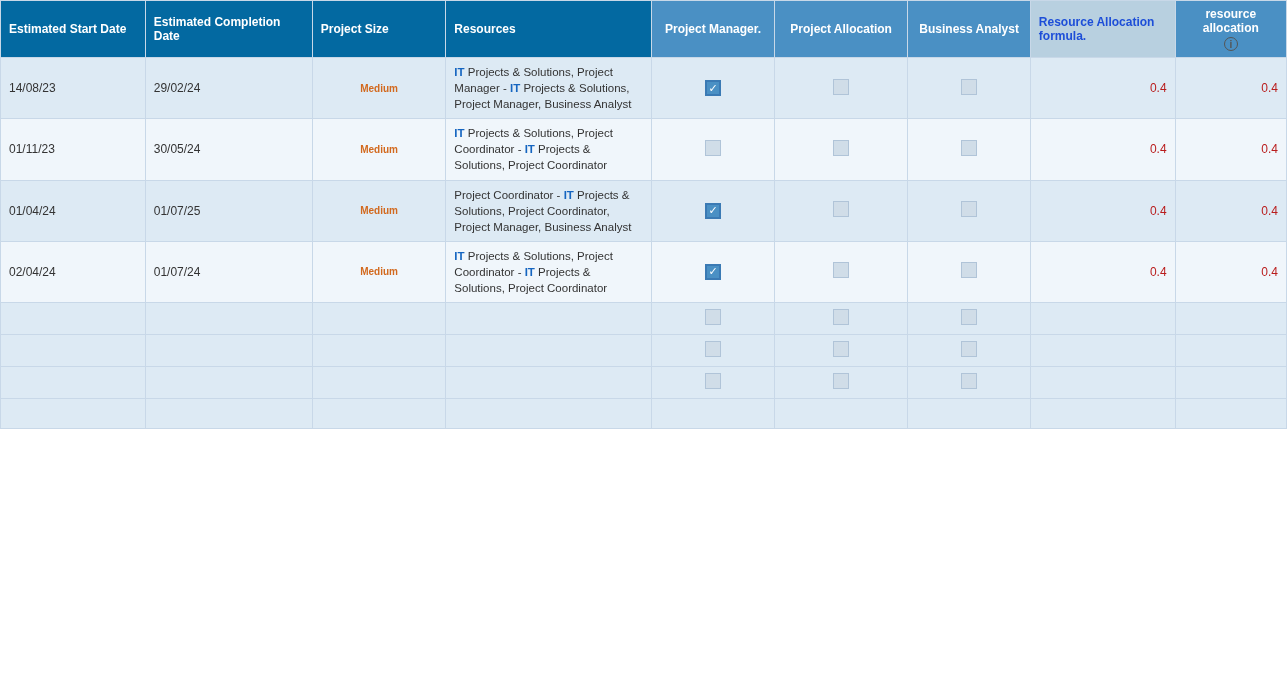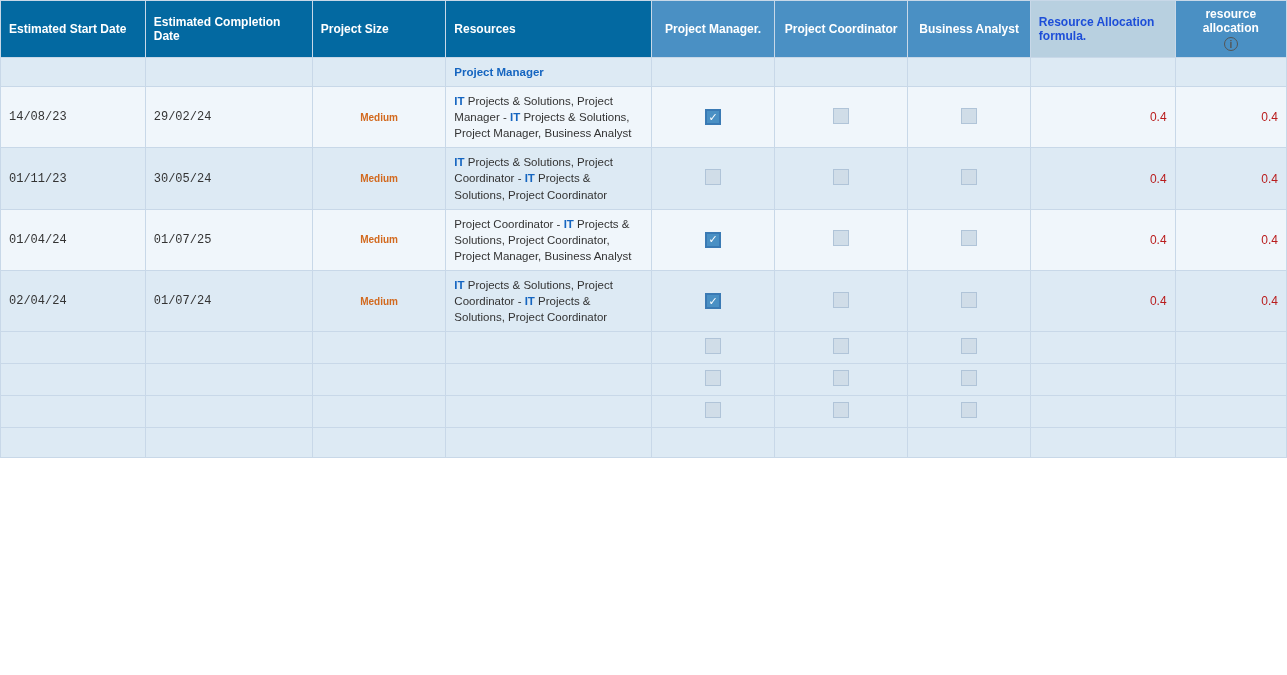--- a/index.html
+++ b/index.html
@@ -64,21 +64,20 @@
       background-color: #ddeaf4;
       height: 30px;
     }
     tbody tr.empty-row td {
       background-color: #ddeaf4;
     }
 
     .cell-date {
       color: #333;
       font-size: 12px;
-      font-family: Liberation Mono, monospace;
     }
     .cell-size {
       text-align: center;
       color: #d2691e;
       font-weight: bold;
       font-size: 10px;
     }
     .cell-resources {
       font-size: 11.5px;
       color: #333;
@@ -157,50 +156,37 @@
       <th class="col-size">
         <span>Project Size</span>
       </th>
       <th class="col-resources">
         <span>Resources</span>
       </th>
       <th class="col-project-manager" style="text-align:center;">
         <span>Project Manager.</span>
       </th>
       <th class="col-project-coordinator" style="text-align:center;">
-        <span>Project Coordinator</span>
+        <span>Project Allocation</span>
       </th>
       <th class="col-business-analyst" style="">
         <span>Business Analyst</span>
       </th>
       <th class="col-resource-formula">
         <span>Resource Allocation formula.</span>
       </th>
       <th class="col-resource-allocation" style="text-align:center;">
         <span>resource allocation</span>
         <br>
         <span class="info-icon">i</span>
       </th>
     </tr>
   </thead>
   <tbody id="table-body">
 
-    <tr class="top-partial-row">
-      <td></td>
-      <td></td>
-      <td></td>
-      <td class="cell-resources">
-        <span style="color:#1565c0; font-weight:bold;">Project Manager</span>
-      </td>
-      <td class="cell-checkbox"></td>
-      <td class="cell-checkbox"></td>
-      <td class="cell-checkbox"></td>
-      <td></td>
-      <td></td>
-    </tr>
   <tr>
         <td class="cell-date">14/08/23</td>
         <td class="cell-date">29/02/24</td>
         <td class="cell-size">Medium</td>
         <td class="cell-resources"><span style="color: rgb(21, 101, 192); font-weight: bold;">IT</span><span> Projects &amp; Solutions, Project Manager - </span><span style="color: rgb(21, 101, 192); font-weight: bold;">IT</span><span> Projects &amp; Solutions, Project Manager, Business Analyst</span></td>
         <td class="cell-checkbox"><span class="checkbox-checked">✓</span></td>
         <td class="cell-checkbox"><span class="checkbox-unchecked"></span></td>
         <td class="cell-checkbox"><span class="checkbox-unchecked"></span></td>
         <td class="cell-value">0.4</td>
         <td class="cell-value">0.4</td>

